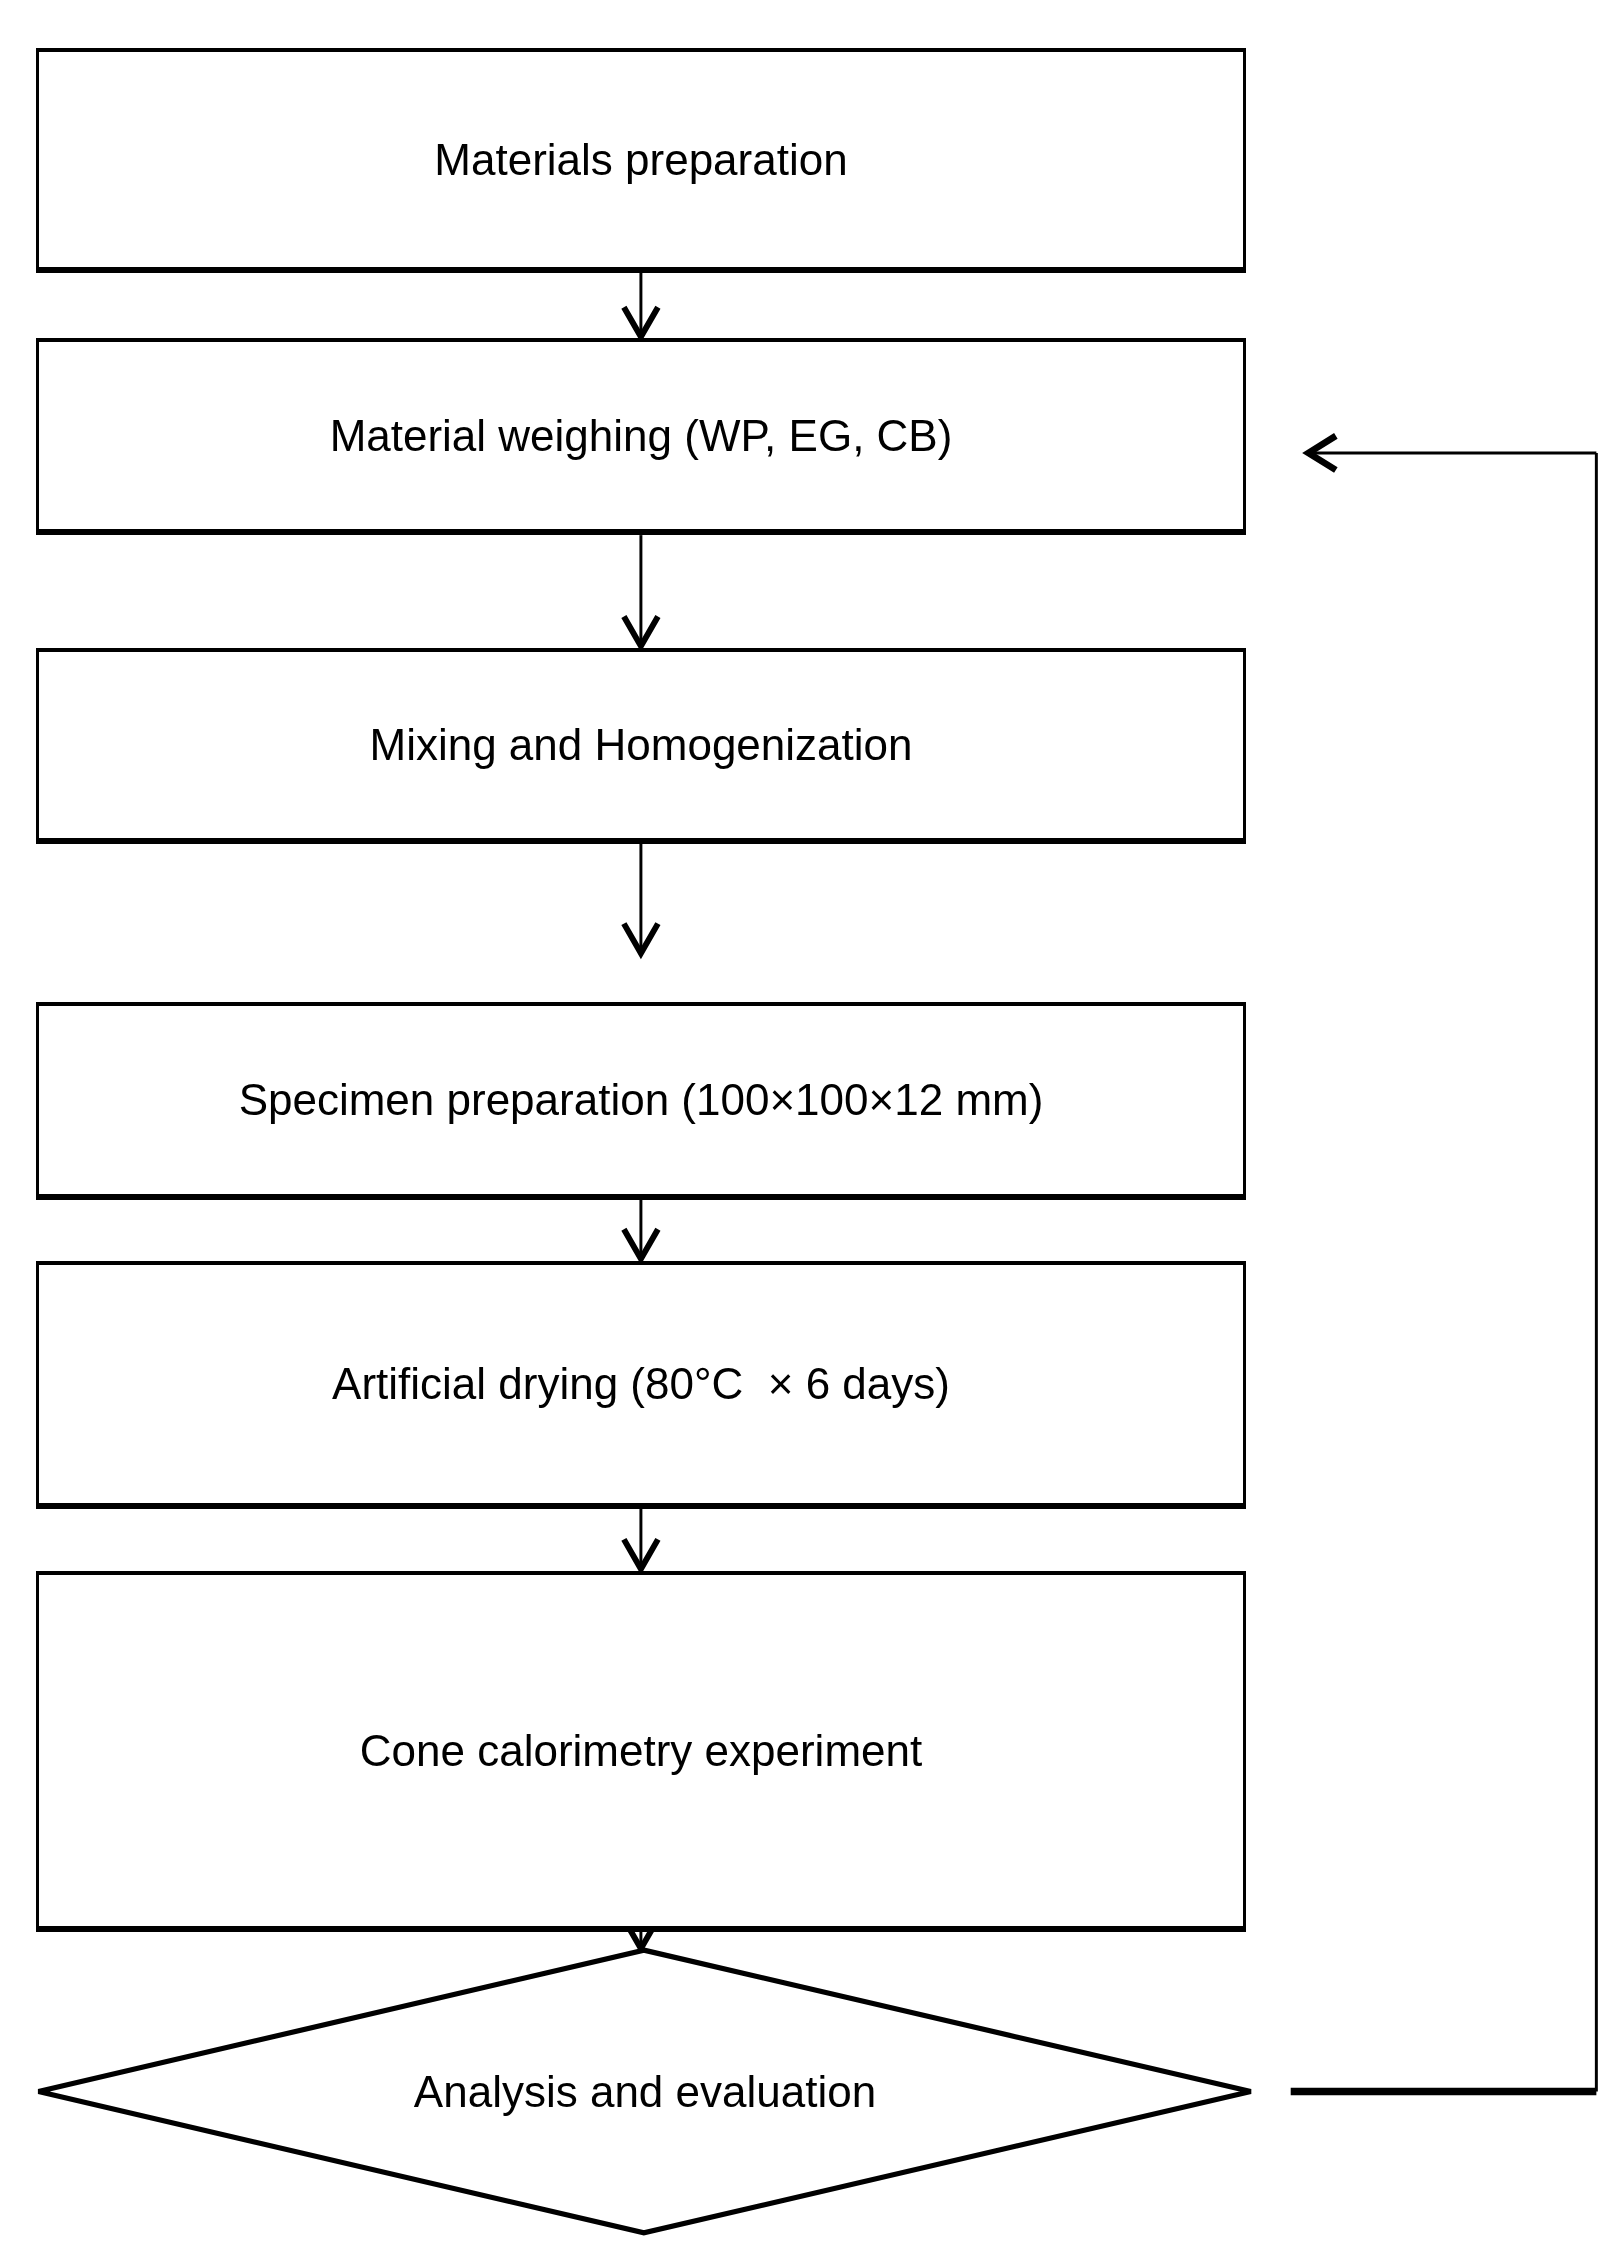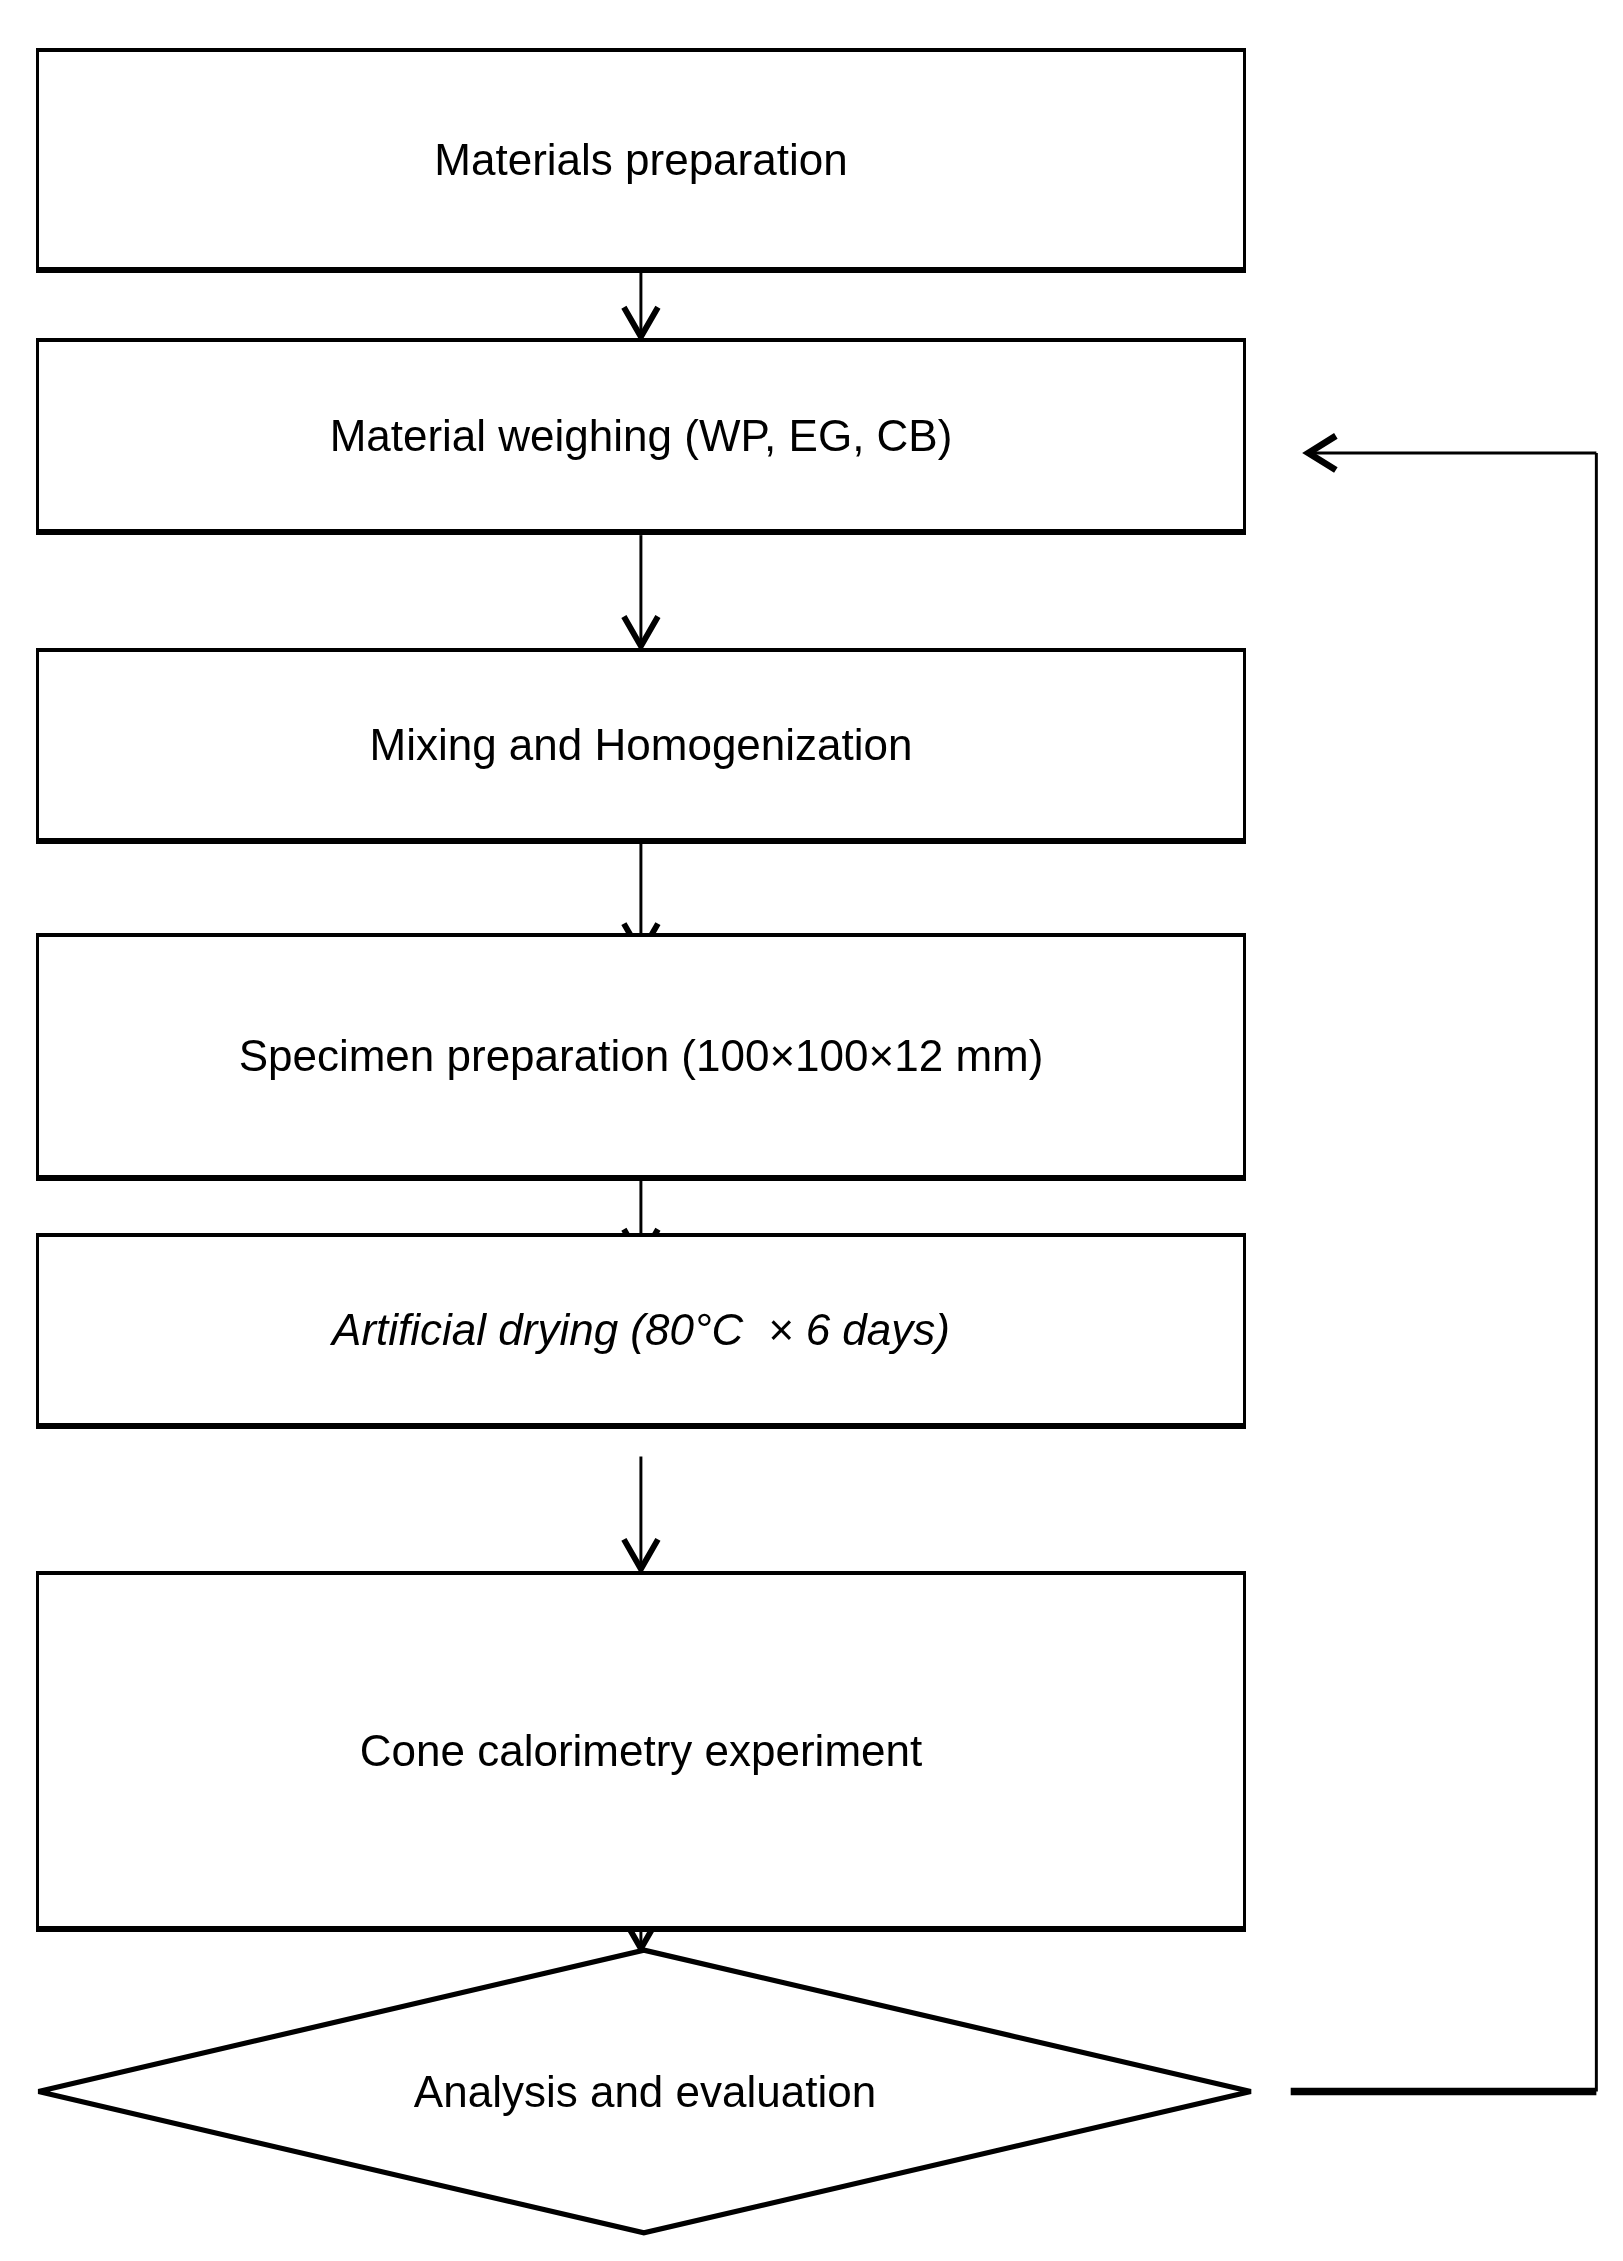--- a/index.html
+++ b/index.html
@@ -90,25 +90,25 @@
   </div>
 
   <div class="flow-box" style="top:338px;height:197px;">
     <span class="box-line">Material weighing (WP, EG, CB)</span>
   </div>
 
   <div class="flow-box" style="top:648px;height:196px;">
     <span class="box-line">Mixing and Homogenization</span>
   </div>
 
-  <div class="flow-box" style="top:933px;height:248px;text-align:center;">
+  <div class="flow-box" style="top:1002px;height:198px;text-align:center;">
     <span class="box-line">Specimen preparation (100×100×12 mm)</span>
   </div>
 
-  <div class="flow-box" style="top:1233px;height:196px;font-style:italic;">
+  <div class="flow-box" style="top:1261px;height:248px;">
     <span class="box-line">Artificial drying (80°C&nbsp; × 6 days)</span>
   </div>
 
   <div class="flow-box" style="top:1571px;height:361px;">
     <span class="box-line">Cone calorimetry experiment</span>
   </div>
 
   <div class="diamond-label">
     <span>Analysis and evaluation</span>
   </div>

